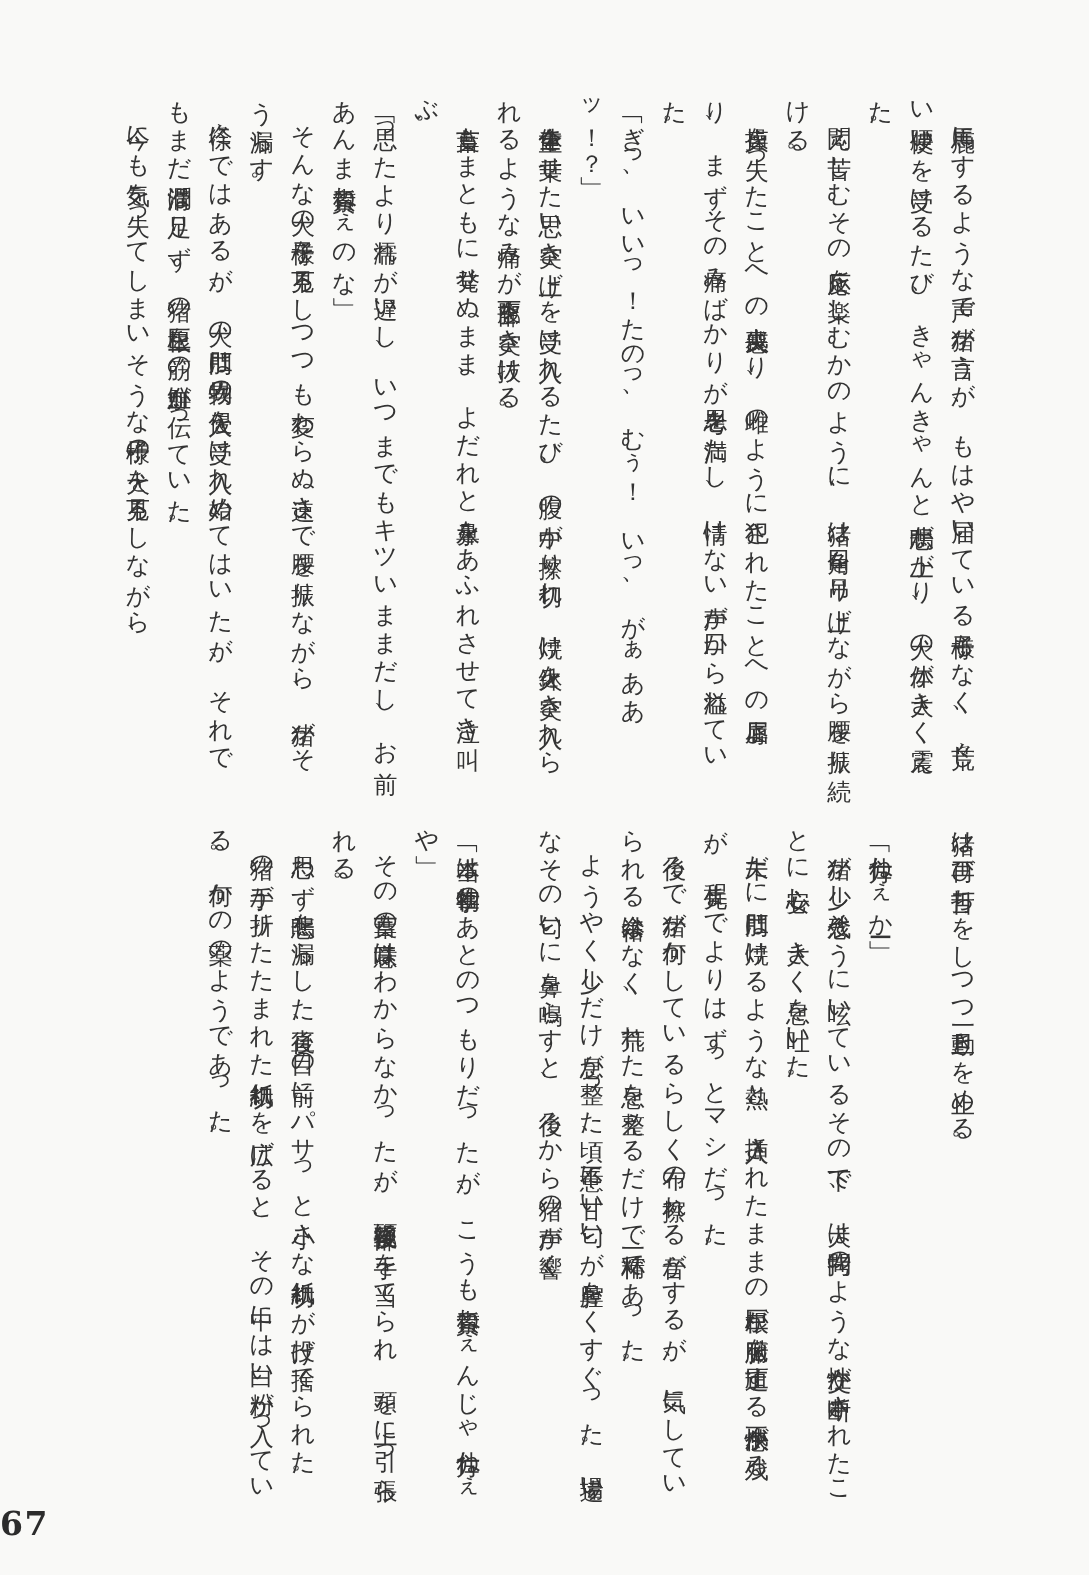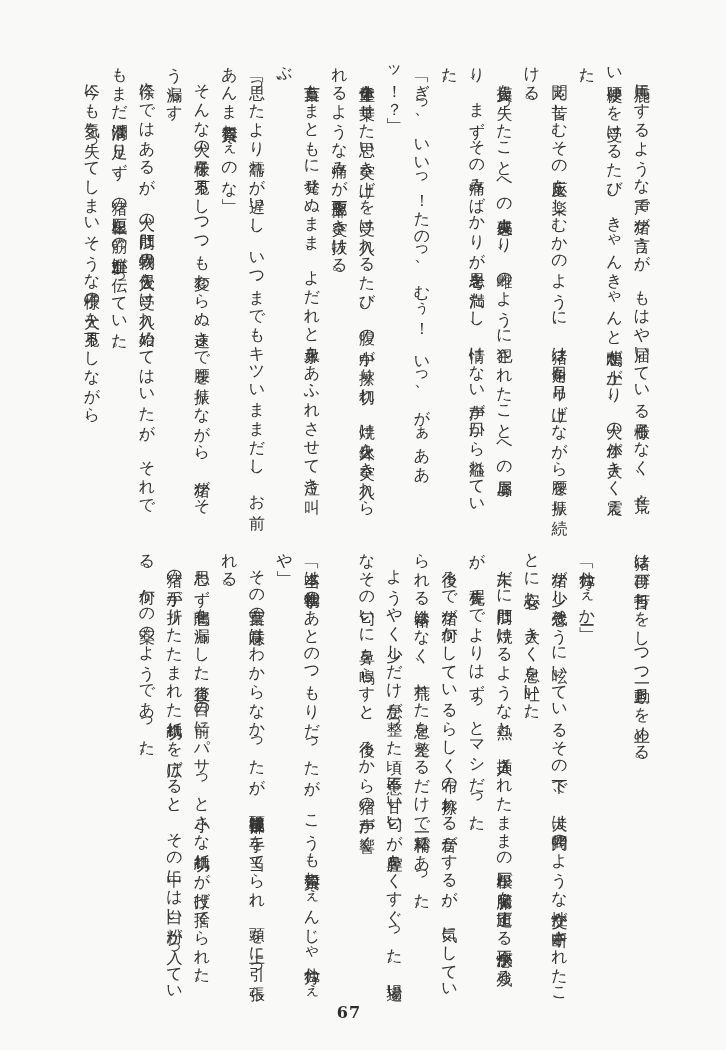--- a/index.html
+++ b/index.html
@@ -38,22 +38,22 @@
   }
   
   .text-block p:empty {
     width: 27.5px;
   }
   .page-number {
     position: absolute;
     top: 1003px;
     left: 0;
     right: 28px;
-    text-align: center;
-    font-size: 16px;
+    text-align: left;
+    font-size: 22px;
     font-weight: bold;
     letter-spacing: 1px;
     color: #2c2c2c;
   }
 </style>
 </head>
 <body>
 
 <div class="page">
 

